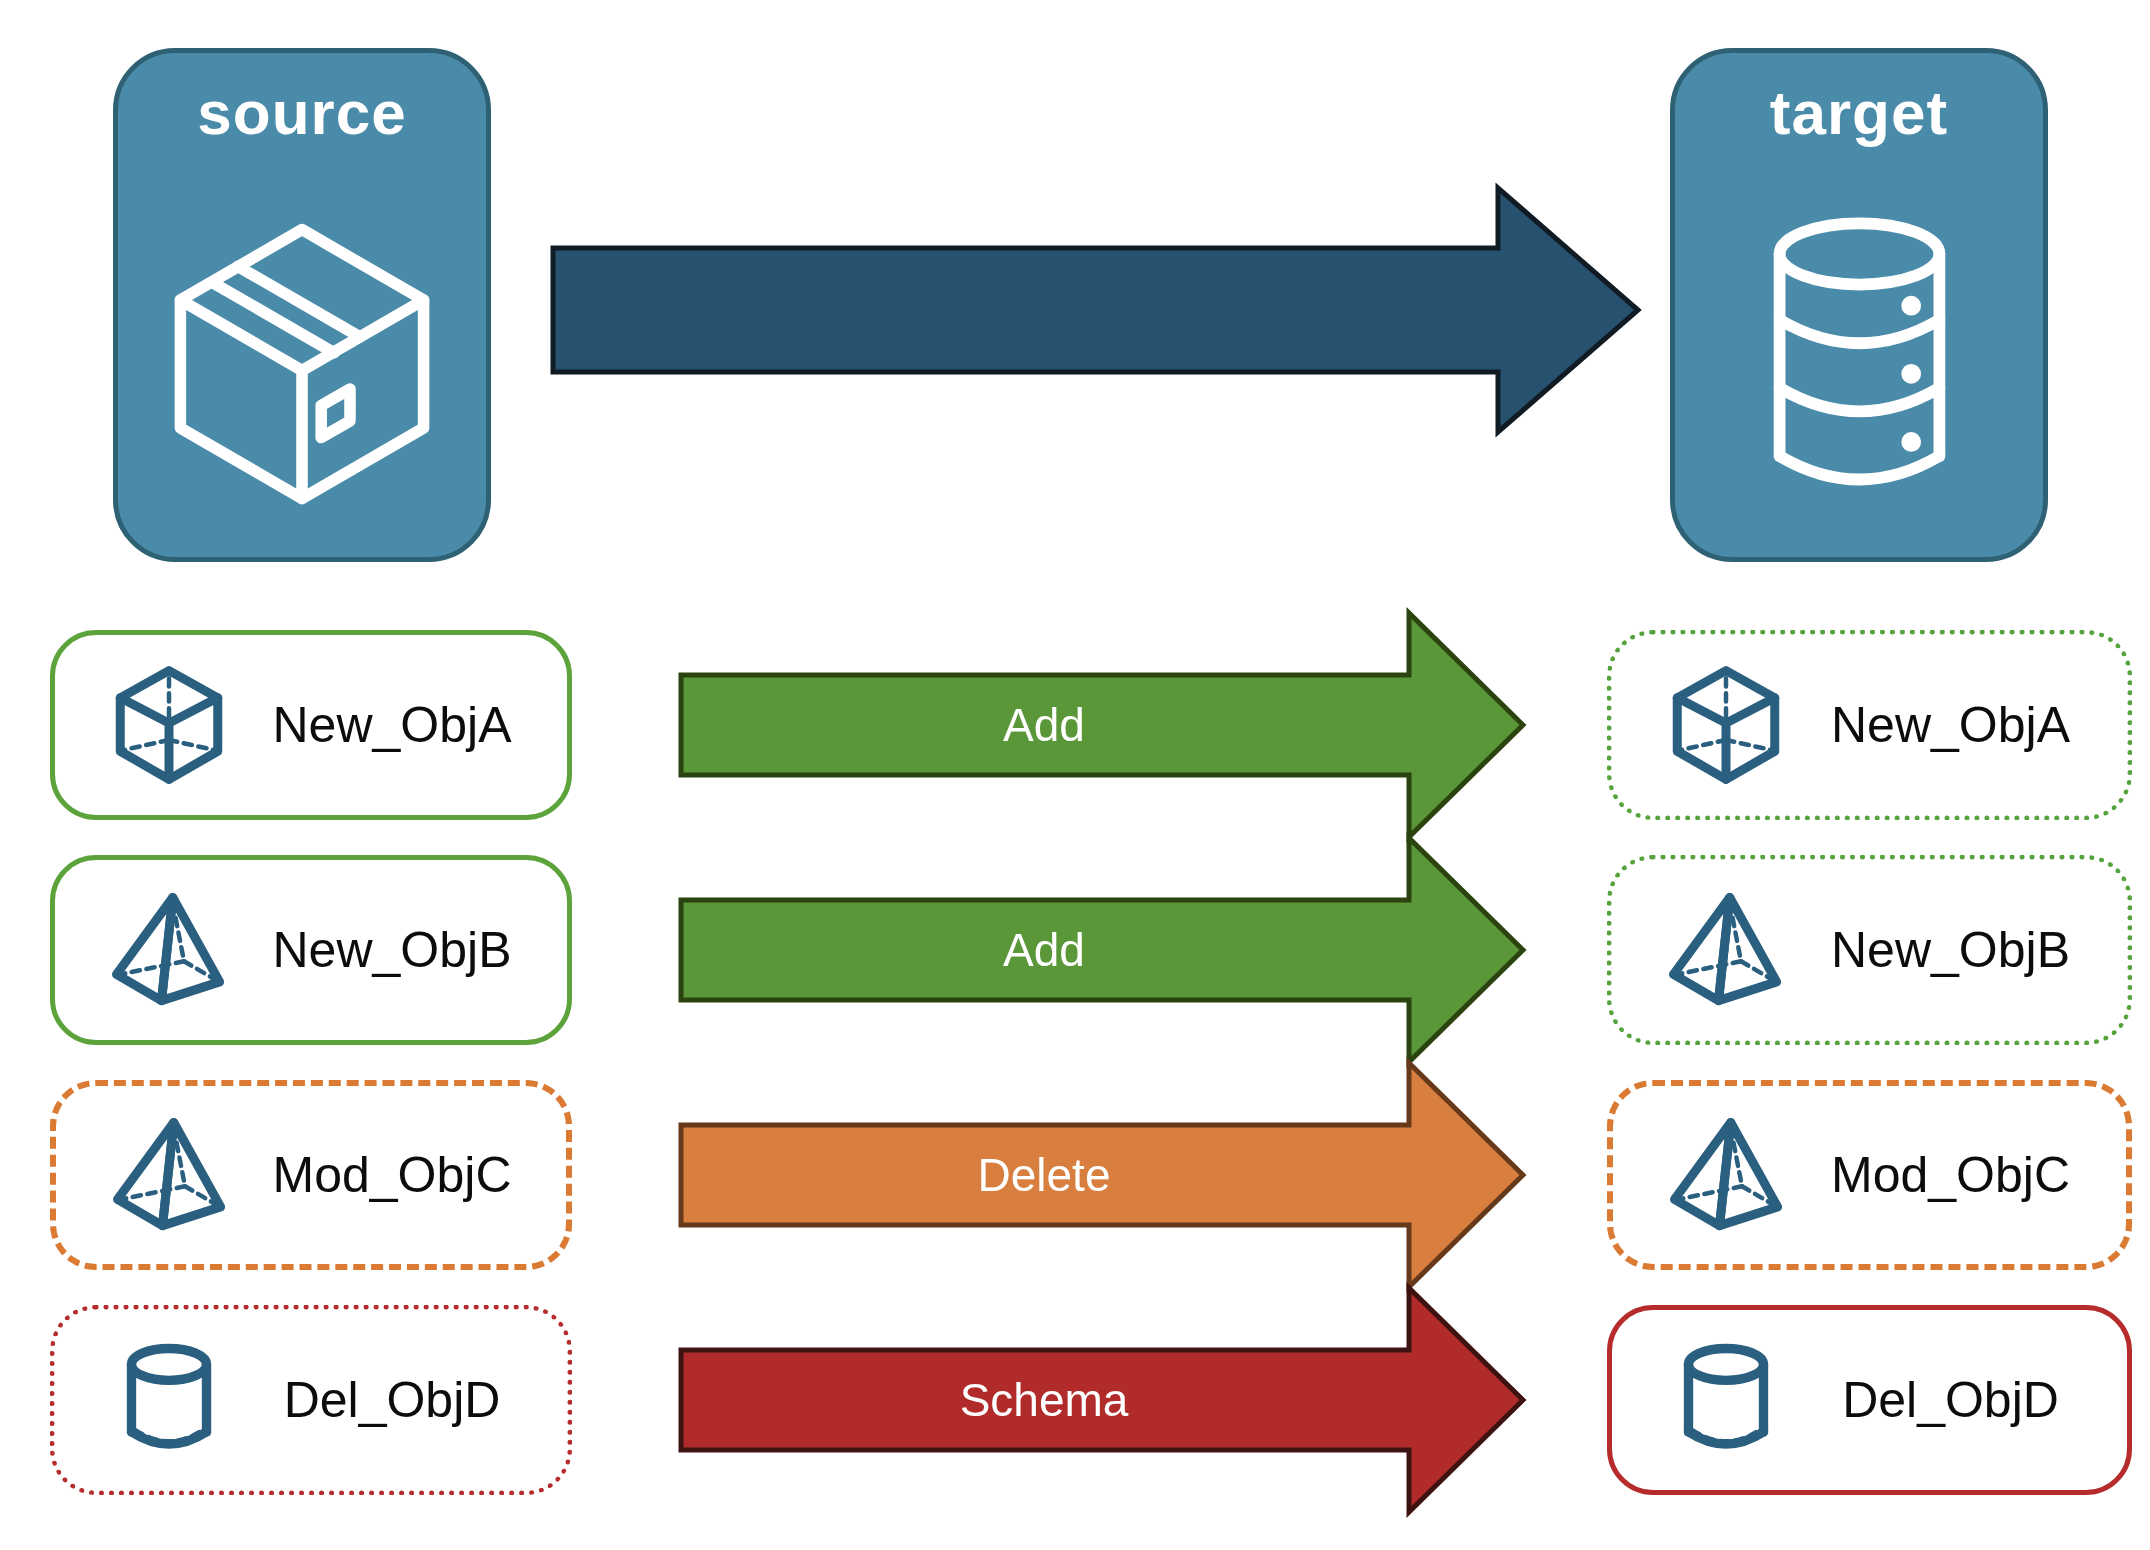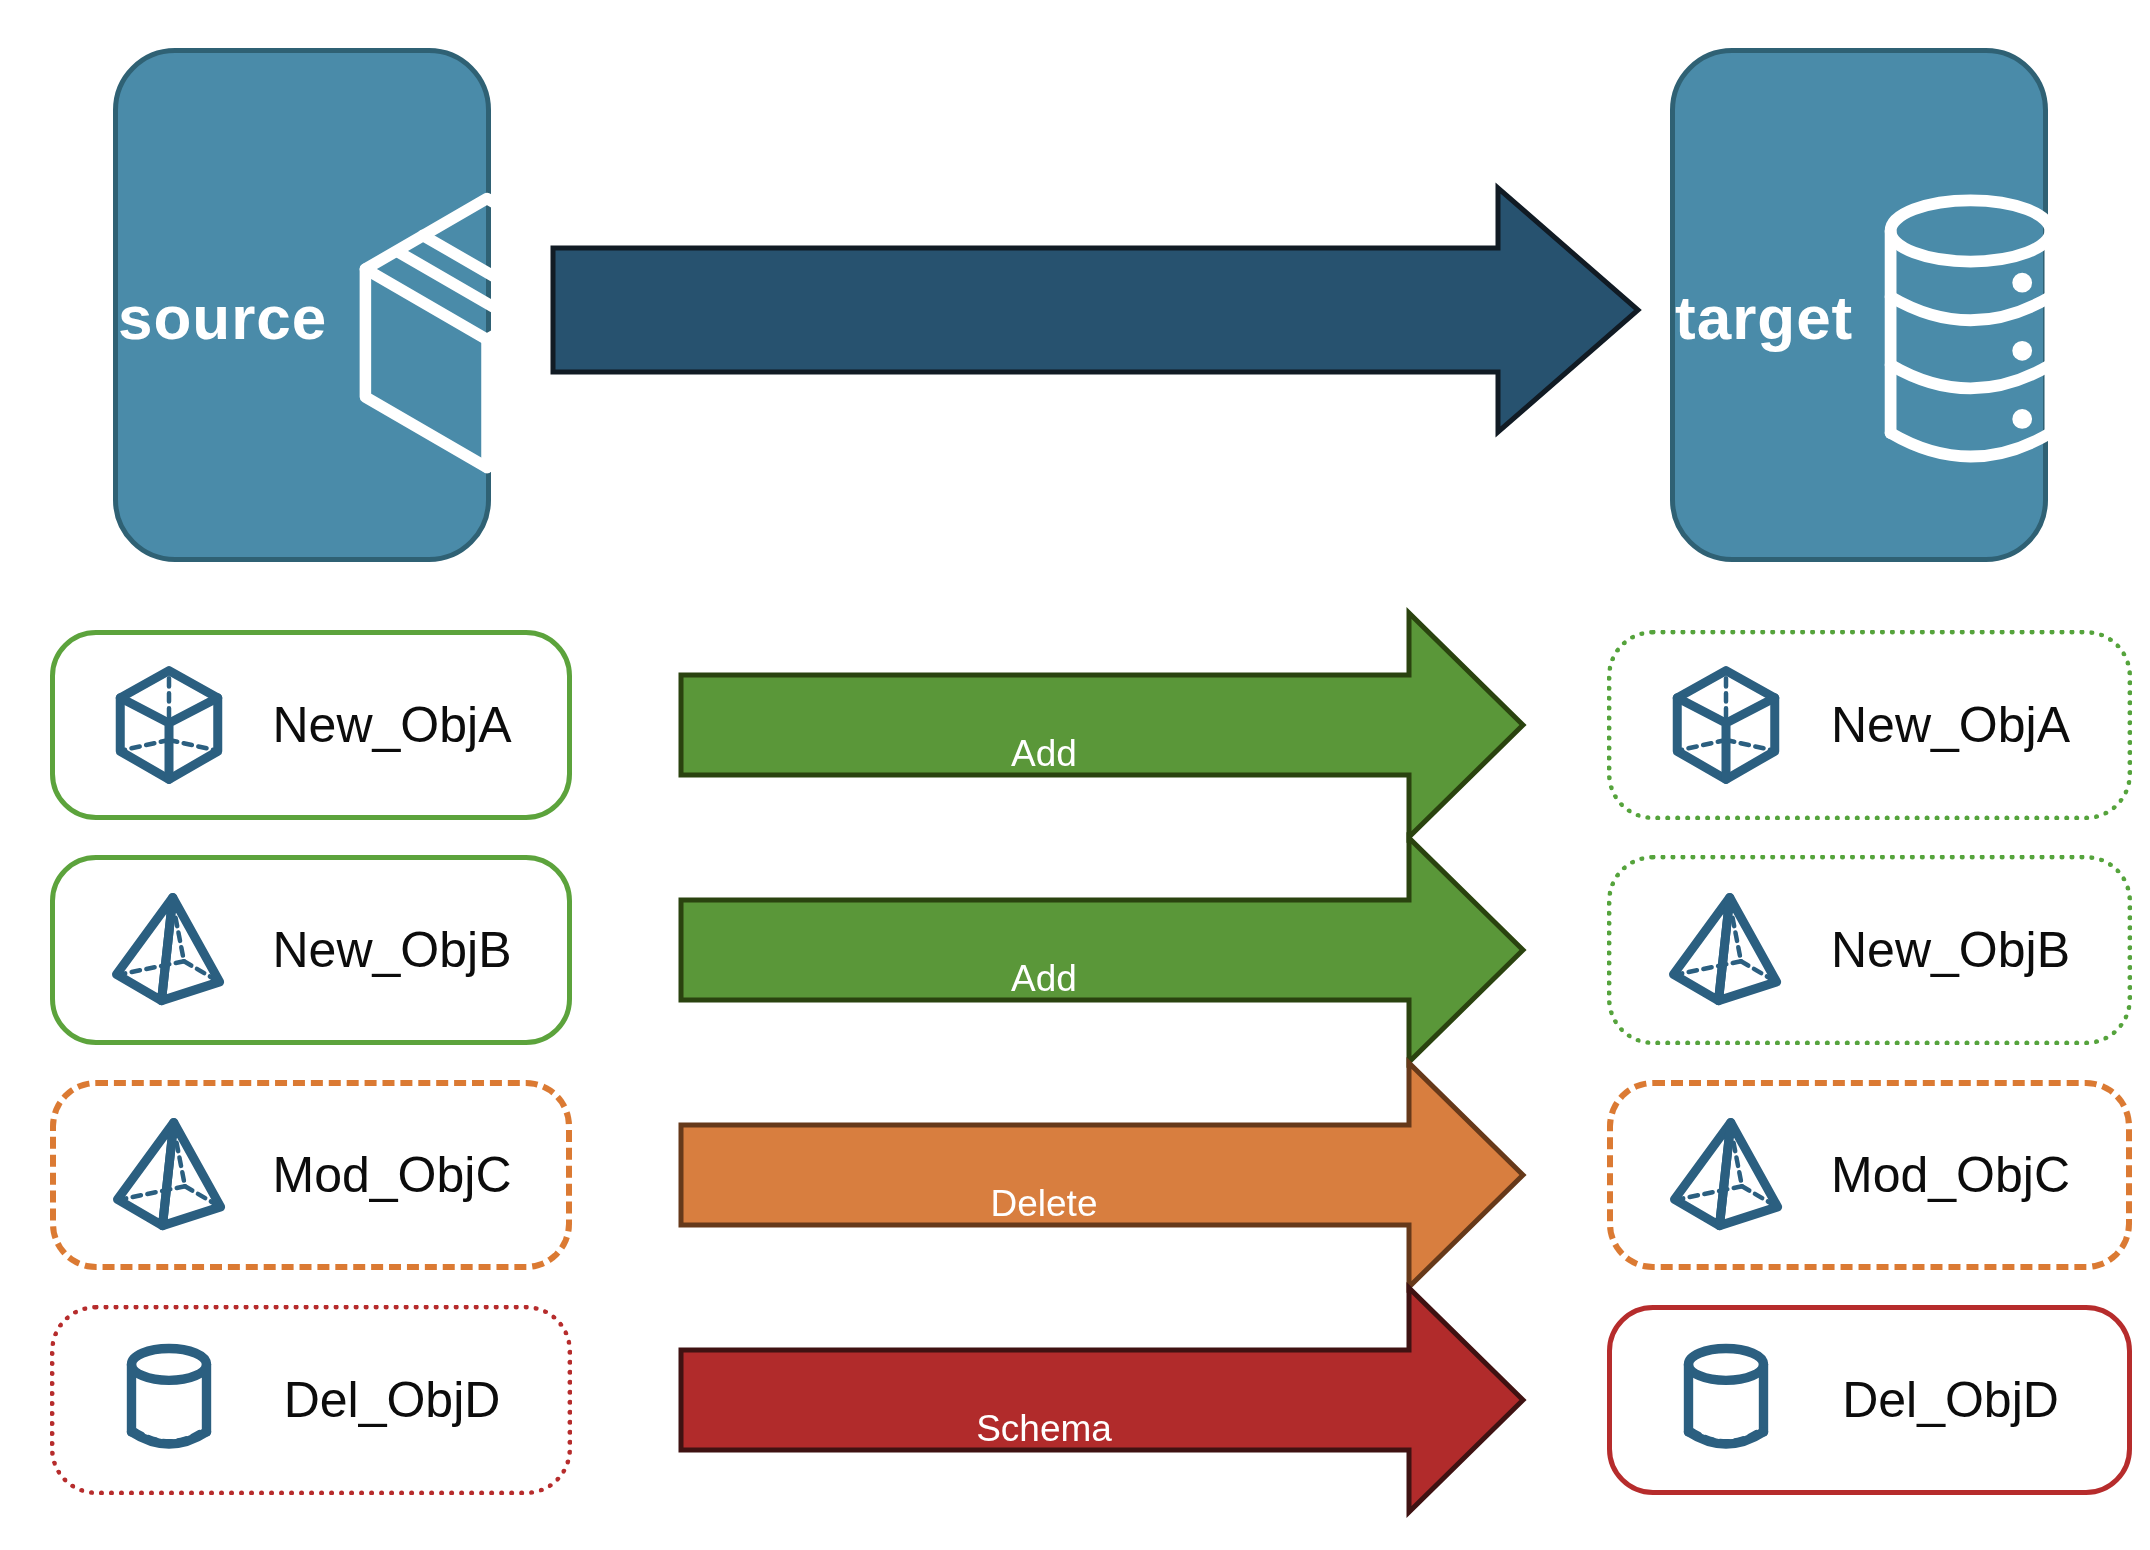--- a/index.html
+++ b/index.html
@@ -1,33 +1,33 @@
 <!DOCTYPE html>
 <html><head>
 <meta charset="utf-8">
 <style>
   html,body{margin:0;padding:0;background:#ffffff;}
   .canvas{position:relative;width:2150px;height:1550px;background:#ffffff;
           font-family:"Liberation Sans",sans-serif;overflow:hidden;}
 
   
   .node{position:absolute;top:48px;width:378px;height:514px;border-radius:62px;
-        display:flex;align-items:center;box-sizing:border-box;}
+        display:flex;flex-direction:column;align-items:center;box-sizing:border-box;}
   .node-label{margin-top:24px;font-size:62px;font-weight:700;color:#ffffff;letter-spacing:1px;}
   .node-icon{color:#ffffff;display:flex;}
   .node-icon.pkg{margin-top:56px;}
   .node-icon.db{margin-top:54px;}
   .node-icon.pkg svg{width:320px;height:320px;}
   .node-icon.db  svg{width:235px;height:306px;}
 
   
   .arr-svg{position:absolute;overflow:visible;}
   .arrow-label{position:absolute;color:#ffffff;text-align:center;pointer-events:none;}
   .main-arrow-label{font-size:48px;line-height:54px;}
-  .action-label{font-size:37px;line-height:52px;margin-top:29px;}
+  .action-label{font-size:46px;line-height:52px;}
 
   
   .card{position:absolute;height:190px;background:#ffffff;border-radius:46px;
         display:flex;align-items:center;box-sizing:border-box;}
   .src-card{left:50px;width:522px;}
   .tgt-card{left:1607px;width:525px;}
   .obj-icon{margin-left:54px;flex:0 0 auto;display:flex;color:#2B5F80;}
   .obj-icon svg{width:120px;height:120px;}
   .obj-label{flex:1;text-align:center;font-size:50px;color:#0c0c0c;padding-right:12px;
              white-space:nowrap;}

